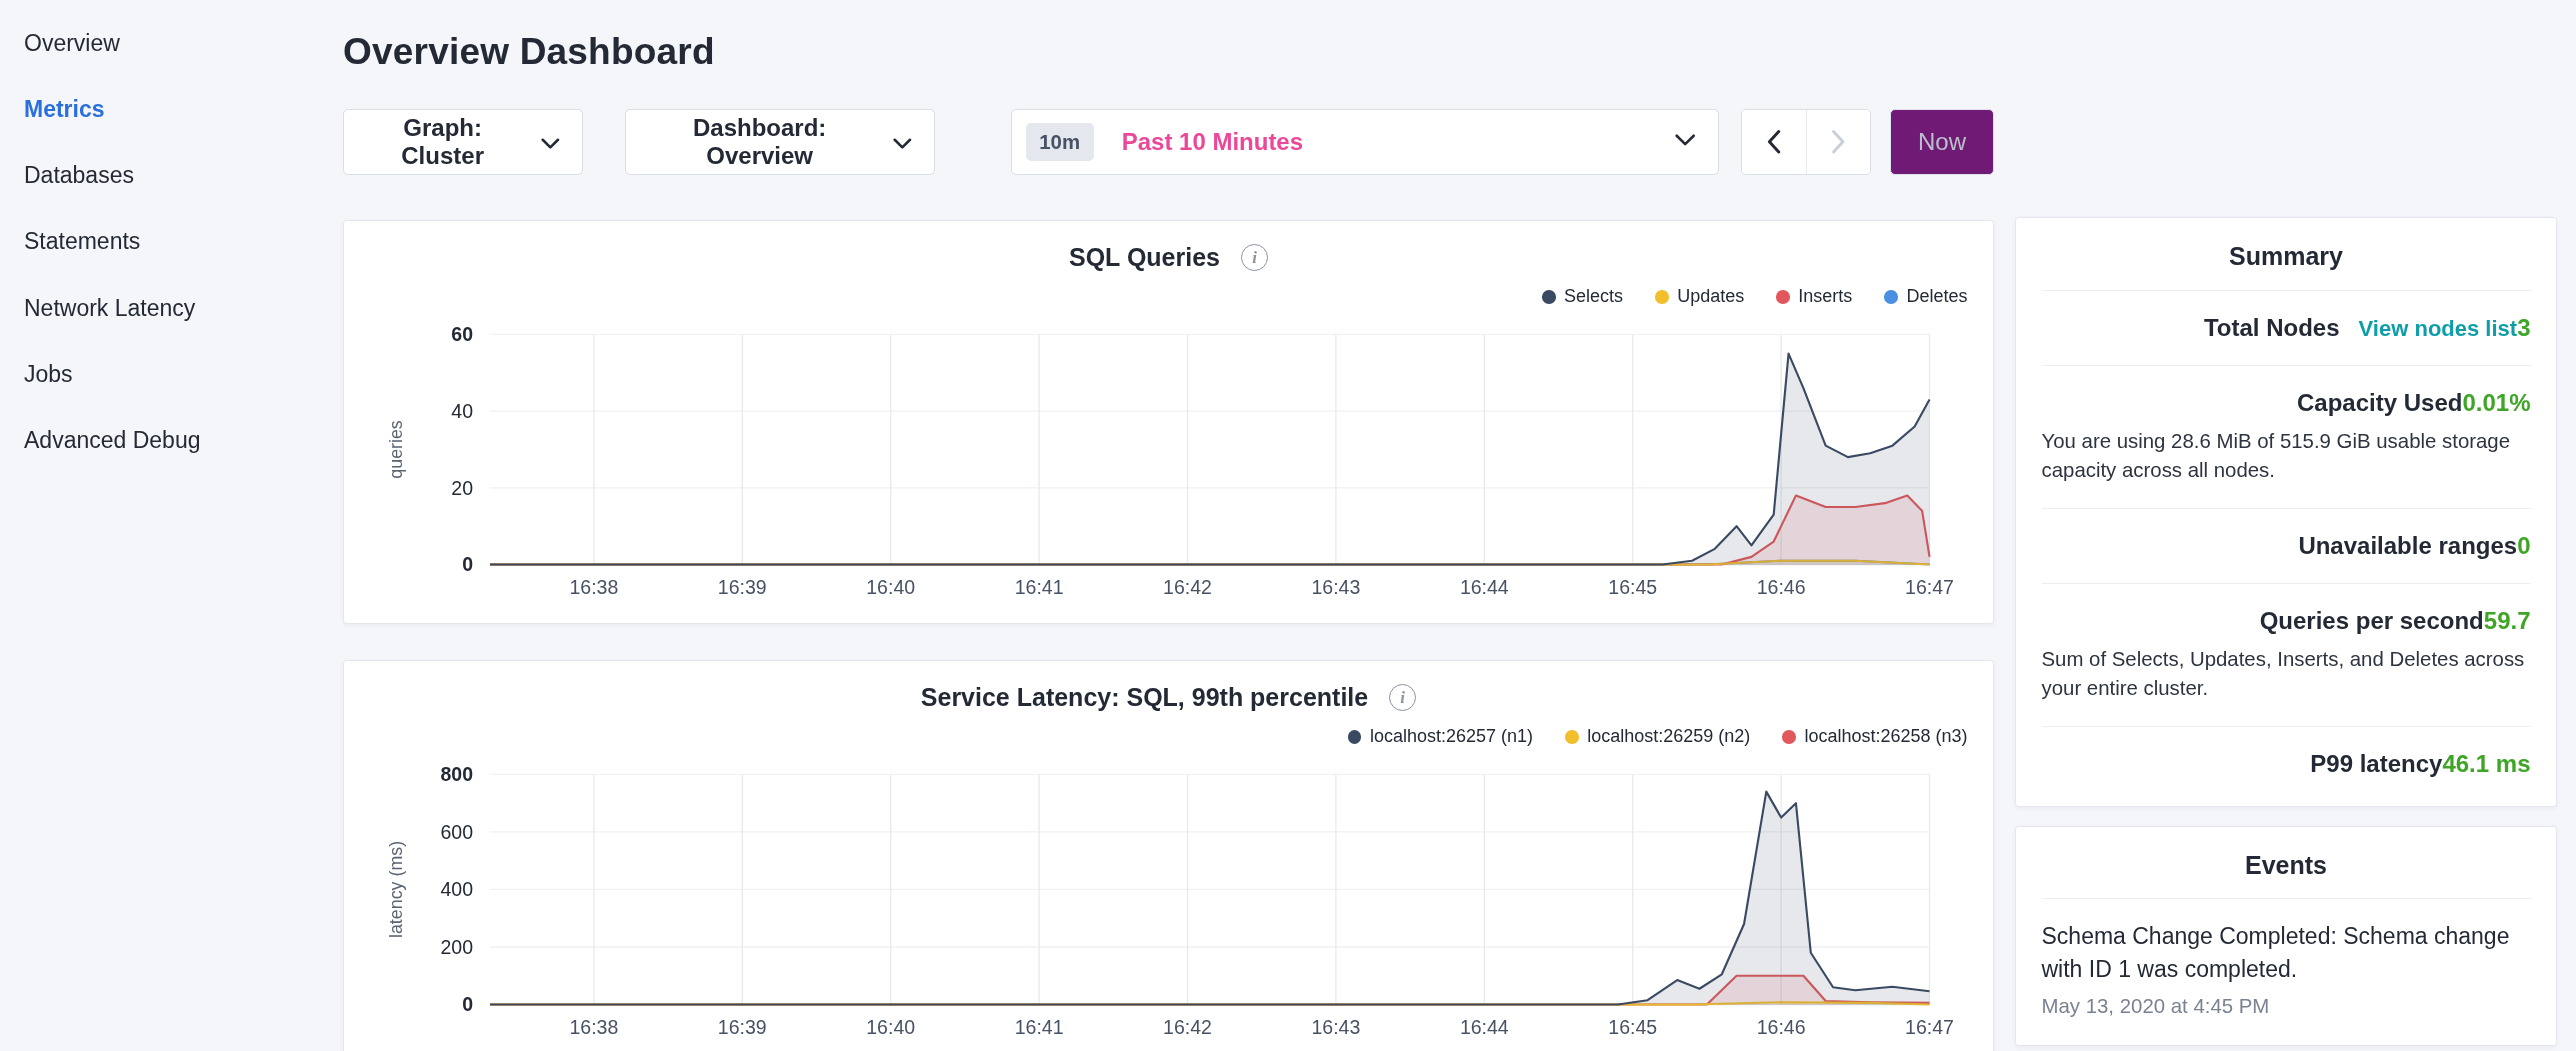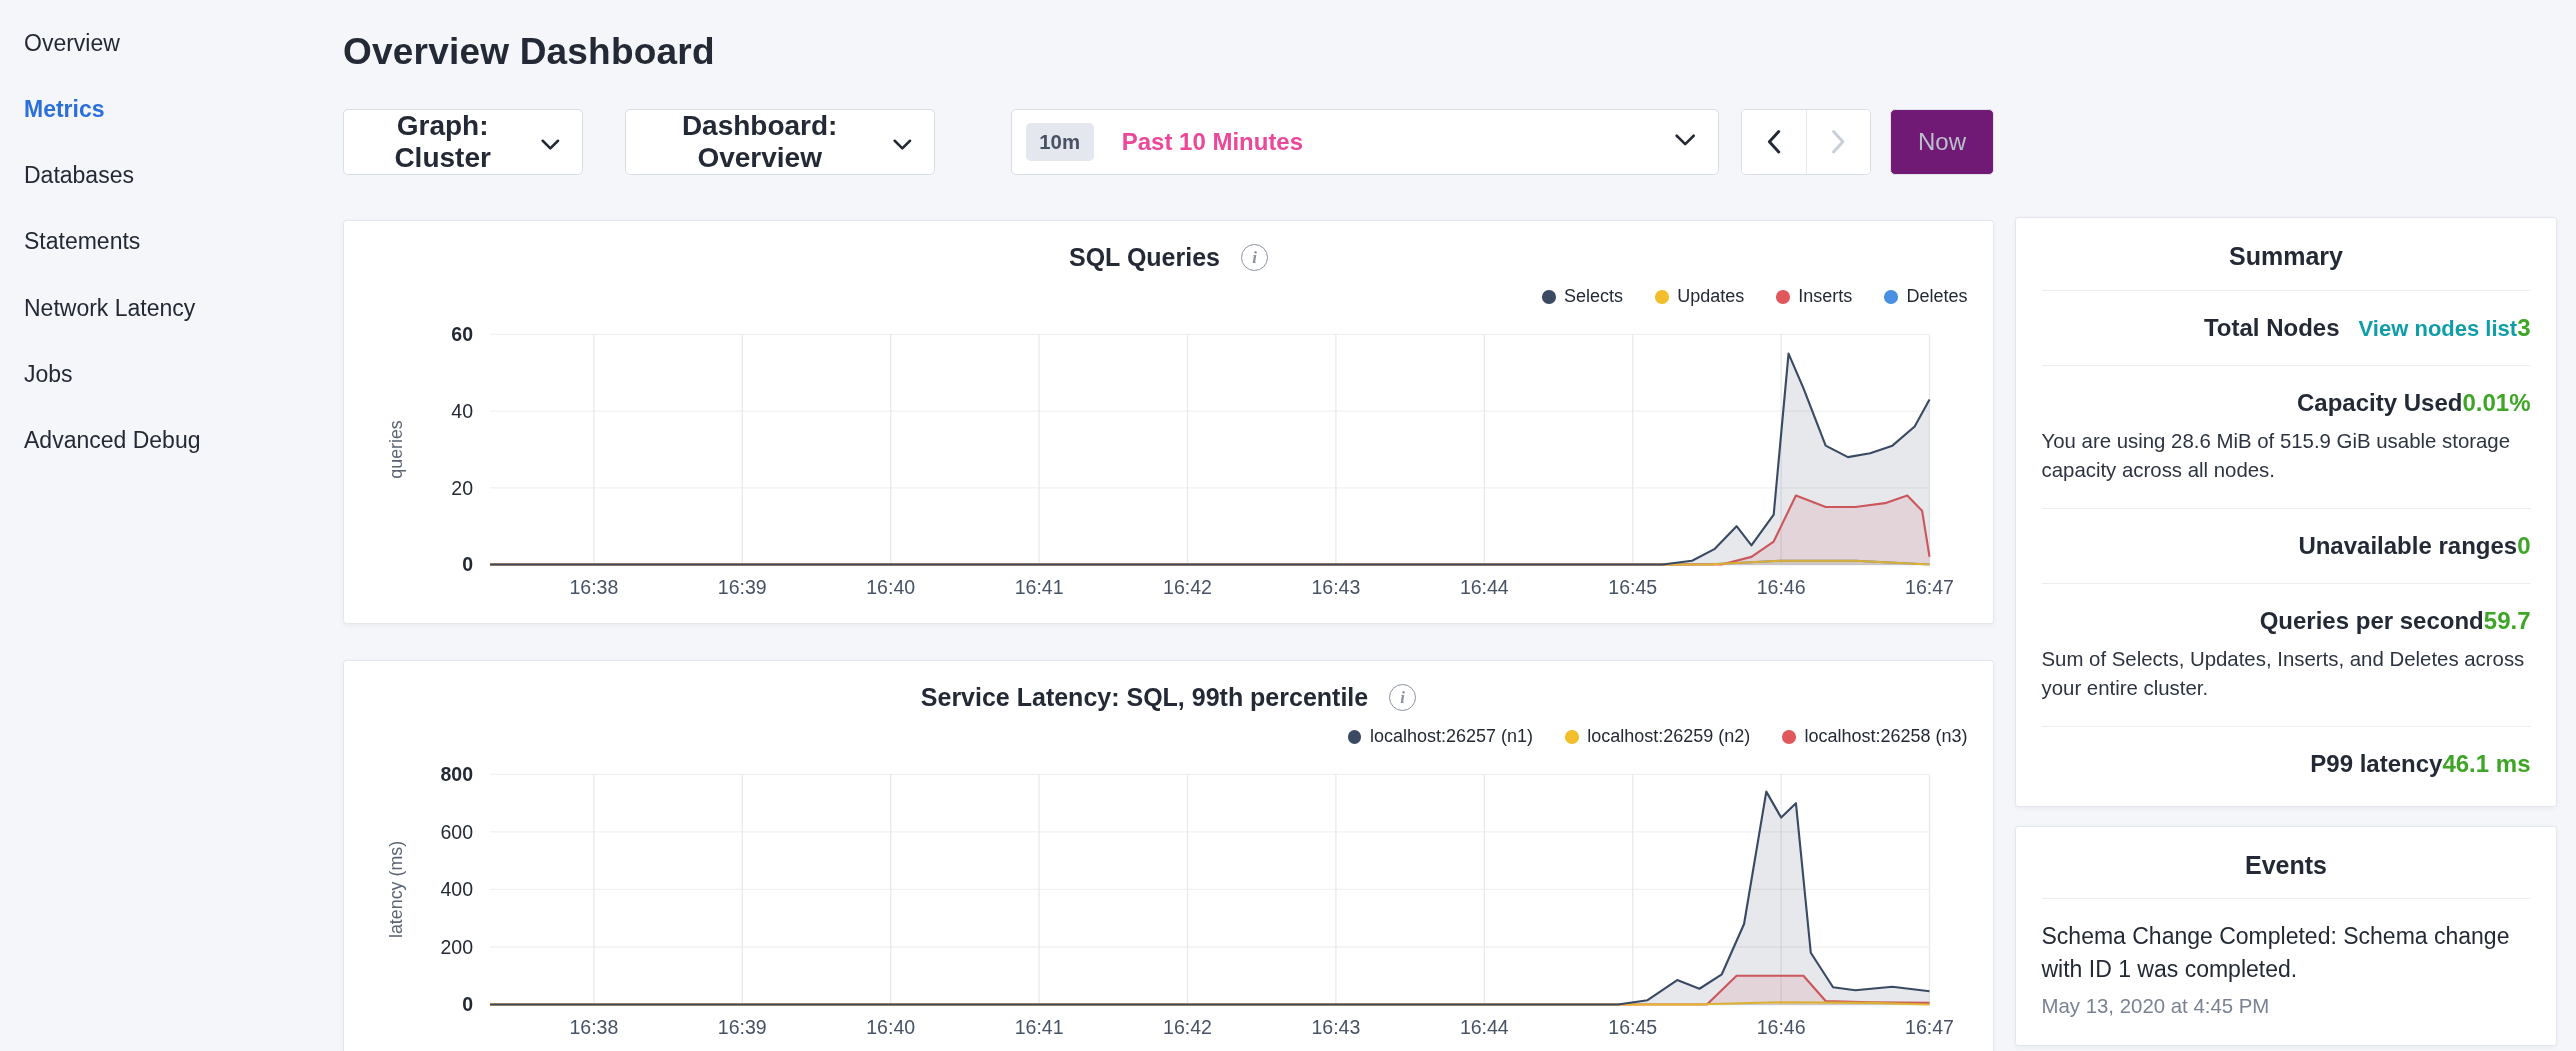--- a/index.html
+++ b/index.html
@@ -16,21 +16,21 @@
   .nav-item.active { color:#2a6fdb; font-weight:700; }
 
   
   .main { position:absolute; left:343px; top:0; width:1651px; }
   .page-title { margin:31px 0 0; font-size:37px; font-weight:700; letter-spacing:0.2px; }
 
   .toolbar { margin-top:36px; display:flex; align-items:center; height:66px; }
   .dd {
     display:inline-flex; align-items:center; justify-content:space-between; gap:22px;
     background:#fff; border:1.7px solid #d9dde4; border-radius:5.1px; height:66px;
-    padding:16px 22px; font-size:28px; font-weight:700; color:#242a35; cursor:pointer;
+    padding:16px 22px; font-size:24px; font-weight:700; color:#242a35; cursor:pointer;
     font-family:inherit;
   }
   .dd.graph { width:245px; }
   .dd.dash  { width:317px; margin-left:42px; }
 
   .time-dd {
     margin-left:76px; width:725px; height:66px; display:flex; align-items:center; gap:28px;
     background:#fff; border:1.7px solid #d9dde4; border-radius:5.1px; padding:0 22px 0 13.6px;
     cursor:pointer; font-family:inherit;
   }

